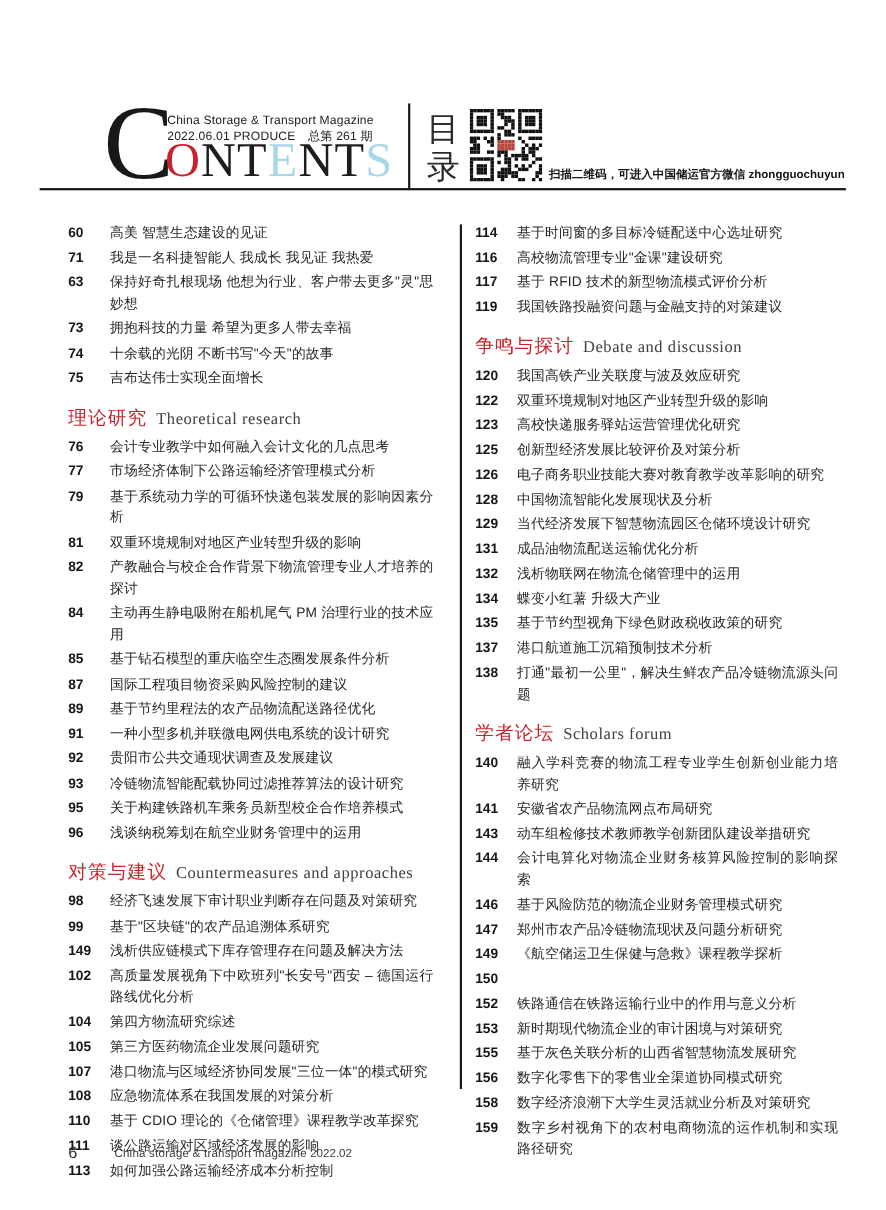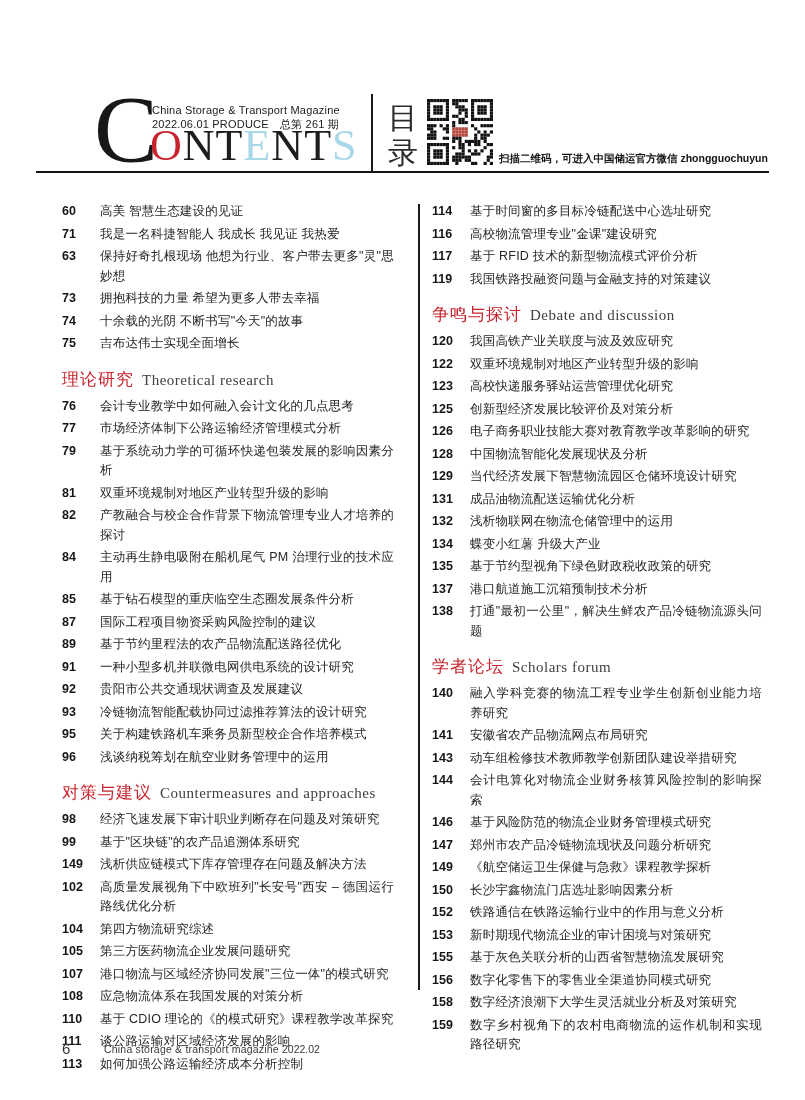--- a/index.html
+++ b/index.html
@@ -414,21 +414,21 @@
       <div class="entry">
         <span class="pg">107</span>
         <span class="ti">港口物流与区域经济协同发展"三位一体"的模式研究</span>
       </div>
       <div class="entry">
         <span class="pg">108</span>
         <span class="ti">应急物流体系在我国发展的对策分析</span>
       </div>
       <div class="entry">
         <span class="pg">110</span>
-        <span class="ti">基于 CDIO 理论的《的模式研究》课程教学改革探究</span>
+        <span class="ti">基于 CDIO 理论的《仓储管理》课程教学改革探究</span>
       </div>
       <div class="entry">
         <span class="pg">111</span>
         <span class="ti">谈公路运输对区域经济发展的影响</span>
       </div>
       <div class="entry">
         <span class="pg">113</span>
         <span class="ti">如何加强公路运输经济成本分析控制</span>
       </div>
     </div>
@@ -527,21 +527,20 @@
       <div class="entry">
         <span class="pg">147</span>
         <span class="ti">郑州市农产品冷链物流现状及问题分析研究</span>
       </div>
       <div class="entry">
         <span class="pg">149</span>
         <span class="ti">《航空储运卫生保健与急救》课程教学探析</span>
       </div>
       <div class="entry">
         <span class="pg">150</span>
-        <span class="ti">长沙宇鑫物流门店选址影响因素分析</span>
       </div>
       <div class="entry">
         <span class="pg">152</span>
         <span class="ti">铁路通信在铁路运输行业中的作用与意义分析</span>
       </div>
       <div class="entry">
         <span class="pg">153</span>
         <span class="ti">新时期现代物流企业的审计困境与对策研究</span>
       </div>
       <div class="entry">

